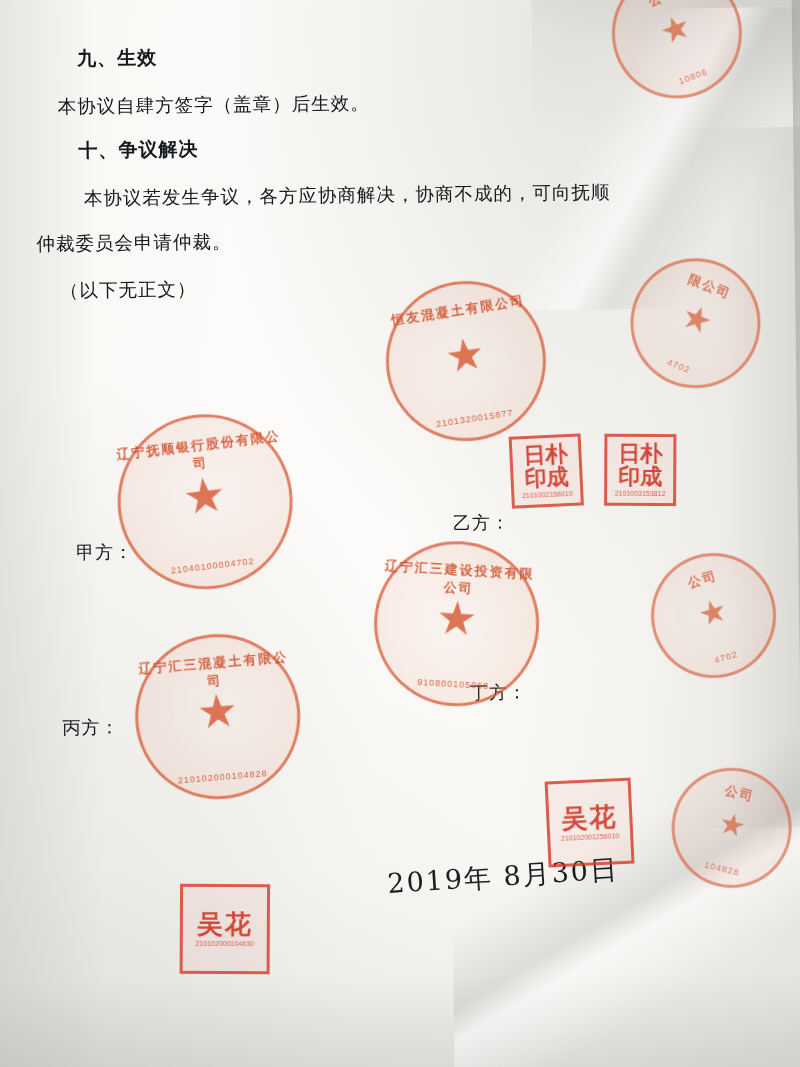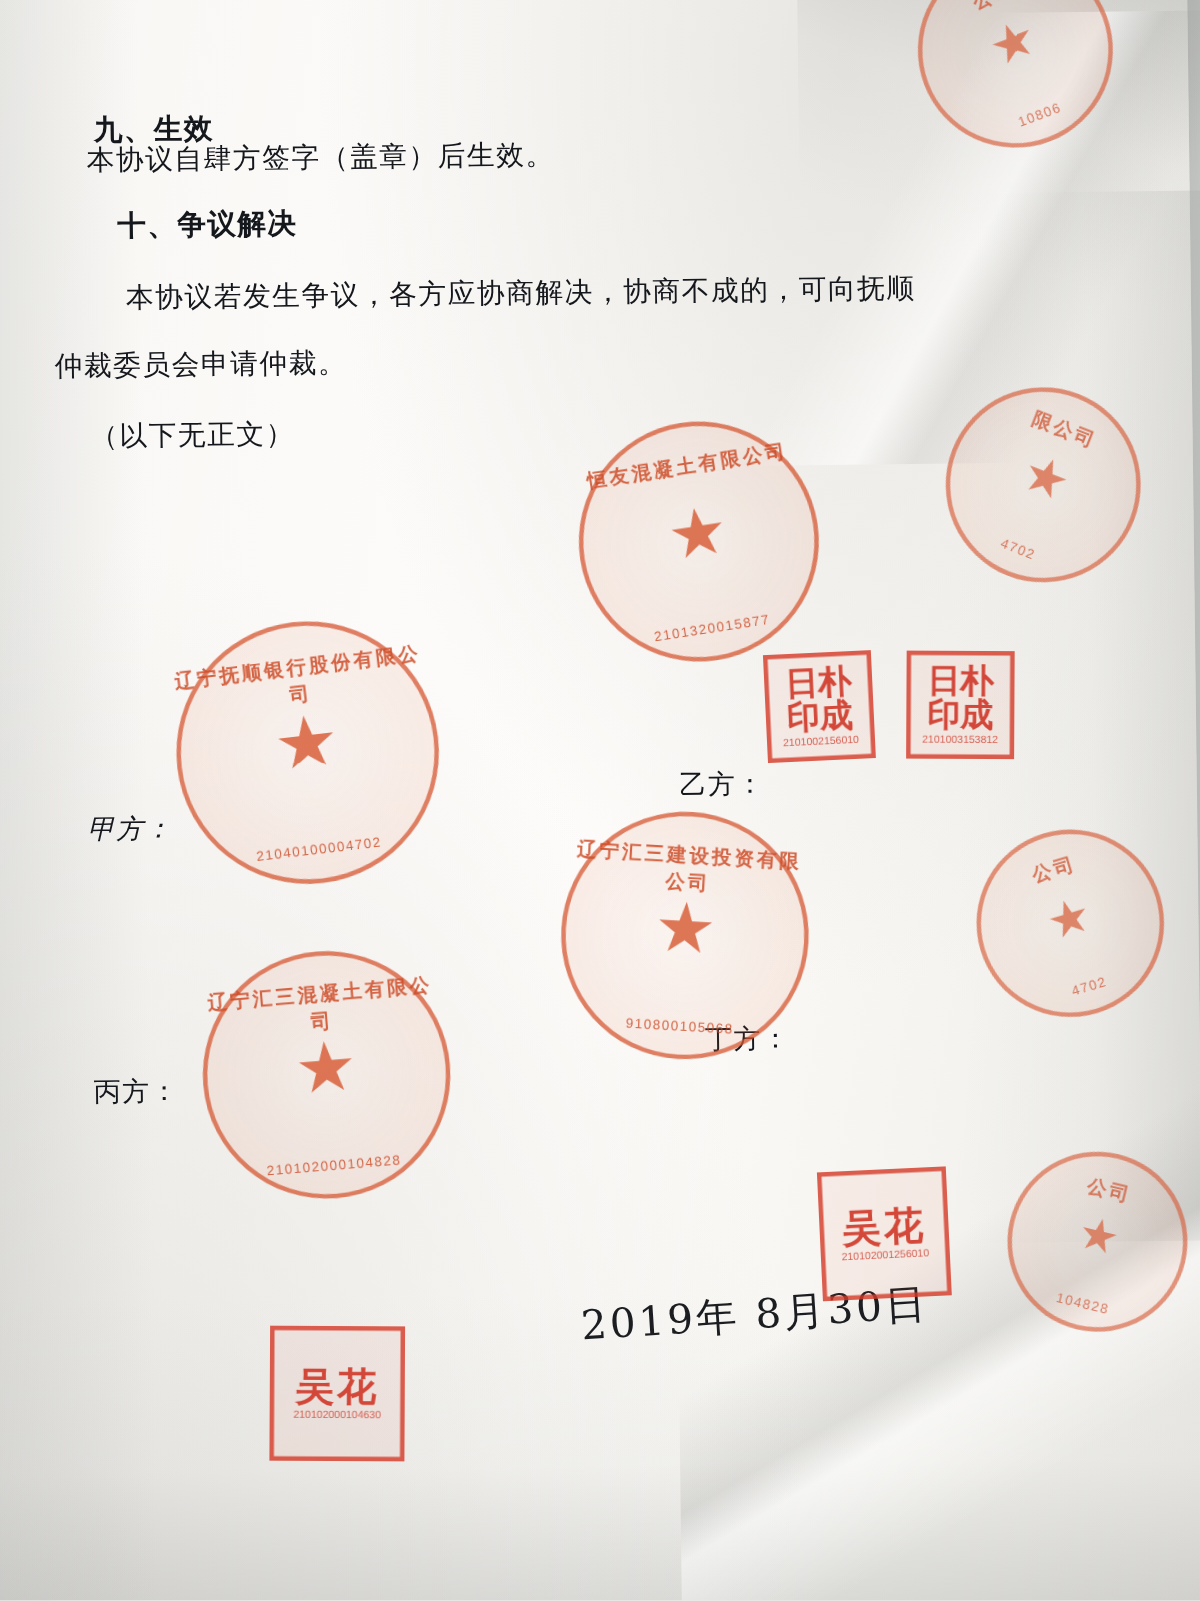--- a/index.html
+++ b/index.html
@@ -82,28 +82,28 @@
     font-weight: bold;
     font-size: 19px;
   }
   .body-line {
     font-size: 18.5px;
   }
   .party-label {
     font-size: 18px;
   }
 
-  #h-9  { left: 90px; top: 60px; margin-top: 28px; }
+  #h-9  { left: 105px; top: 60px; }
   #p-9  { left: 85px;  top: 108px; }
   #h-10 { left: 105px; top: 152px; }
   #p-10a{ left: 110px; top: 200px; }
   #p-10b{ left: 62px;  top: 245px; }
   #p-nobody { left: 85px; top: 292px; }
 
-  #label-jia  { left: 80px;  top: 555px; font-style: italic; }
+  #label-jia  { left: 98px;  top: 555px; }
   #label-yi   { left: 475px; top: 530px; }
   #label-bing { left: 82px;  top: 730px; }
   #label-ding { left: 490px; top: 700px; }
 
   
   #handwritten-date {
     position: absolute;
     left: 405px;
     top: 878px;
     font-family: "DejaVu Serif", serif;

